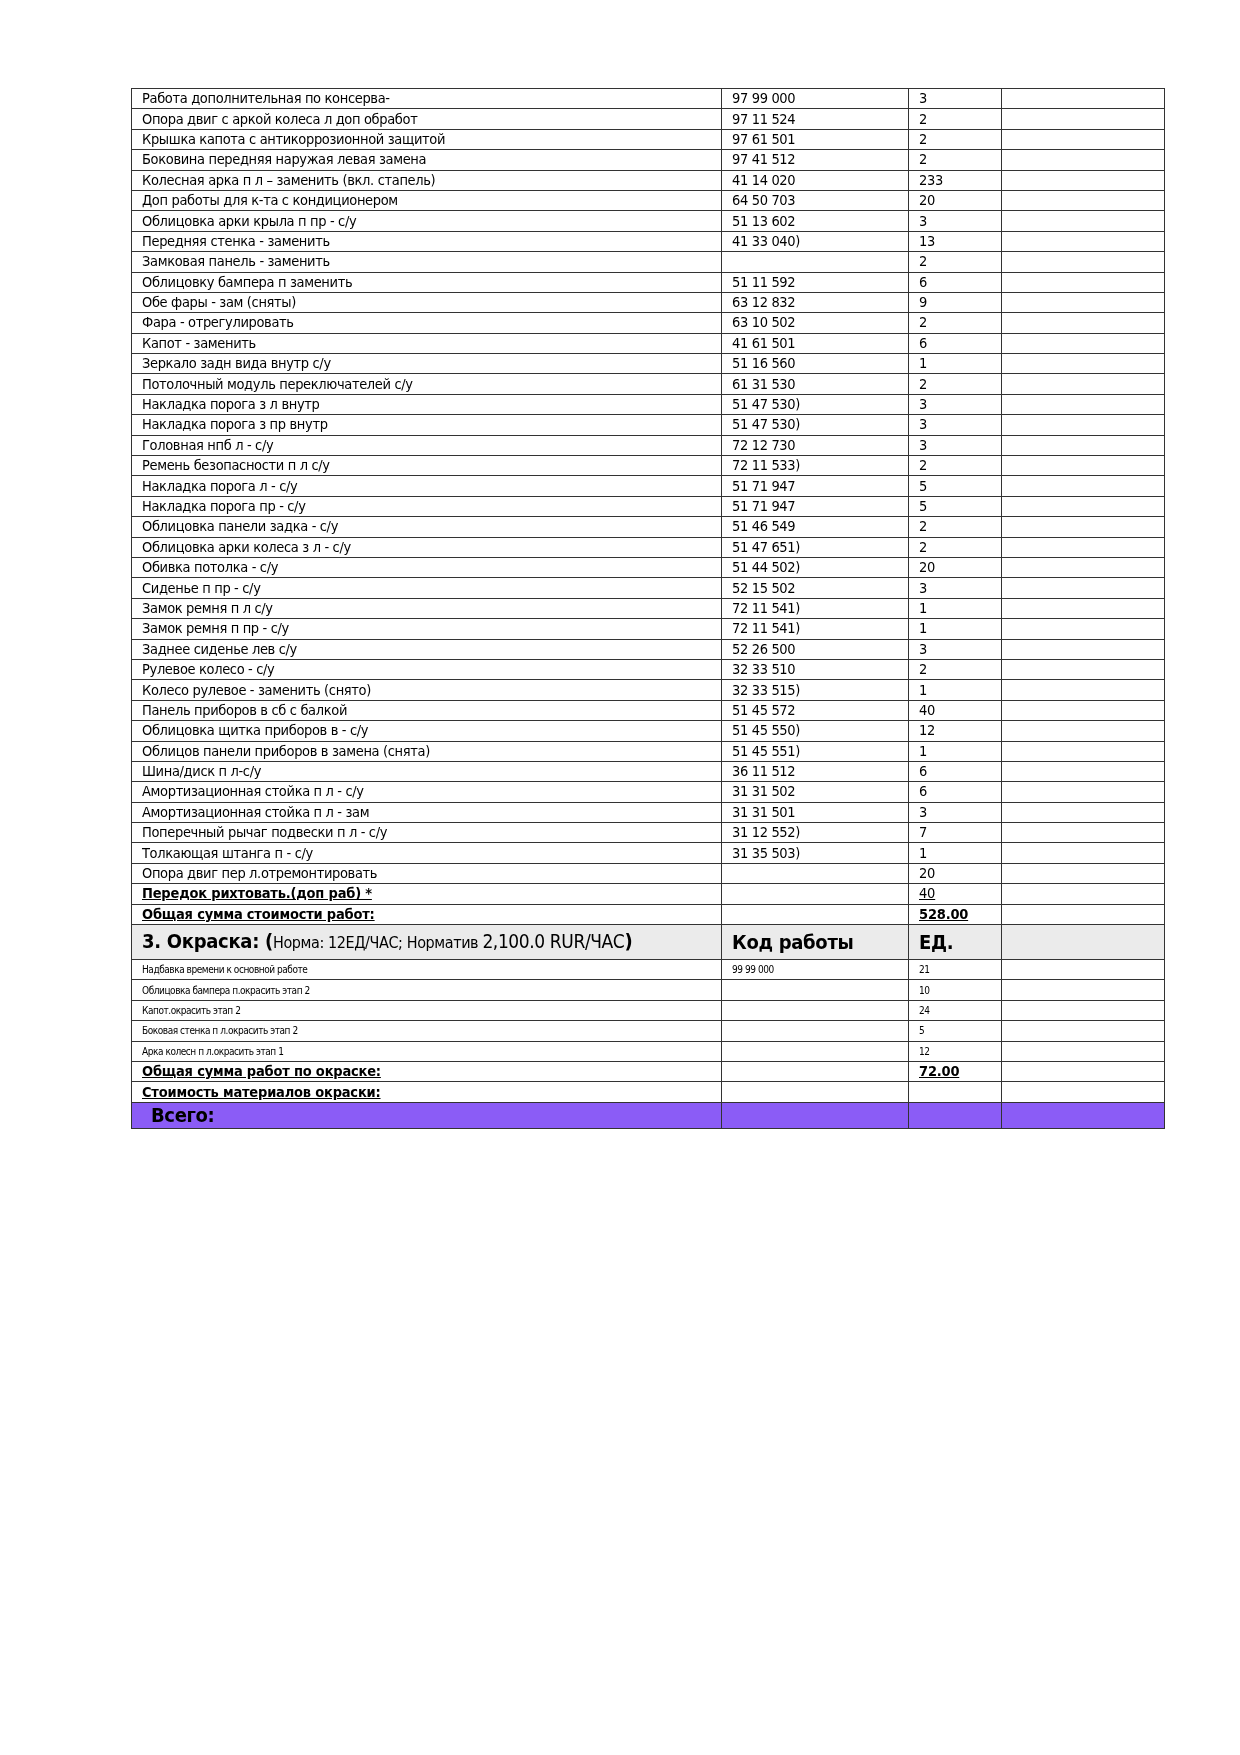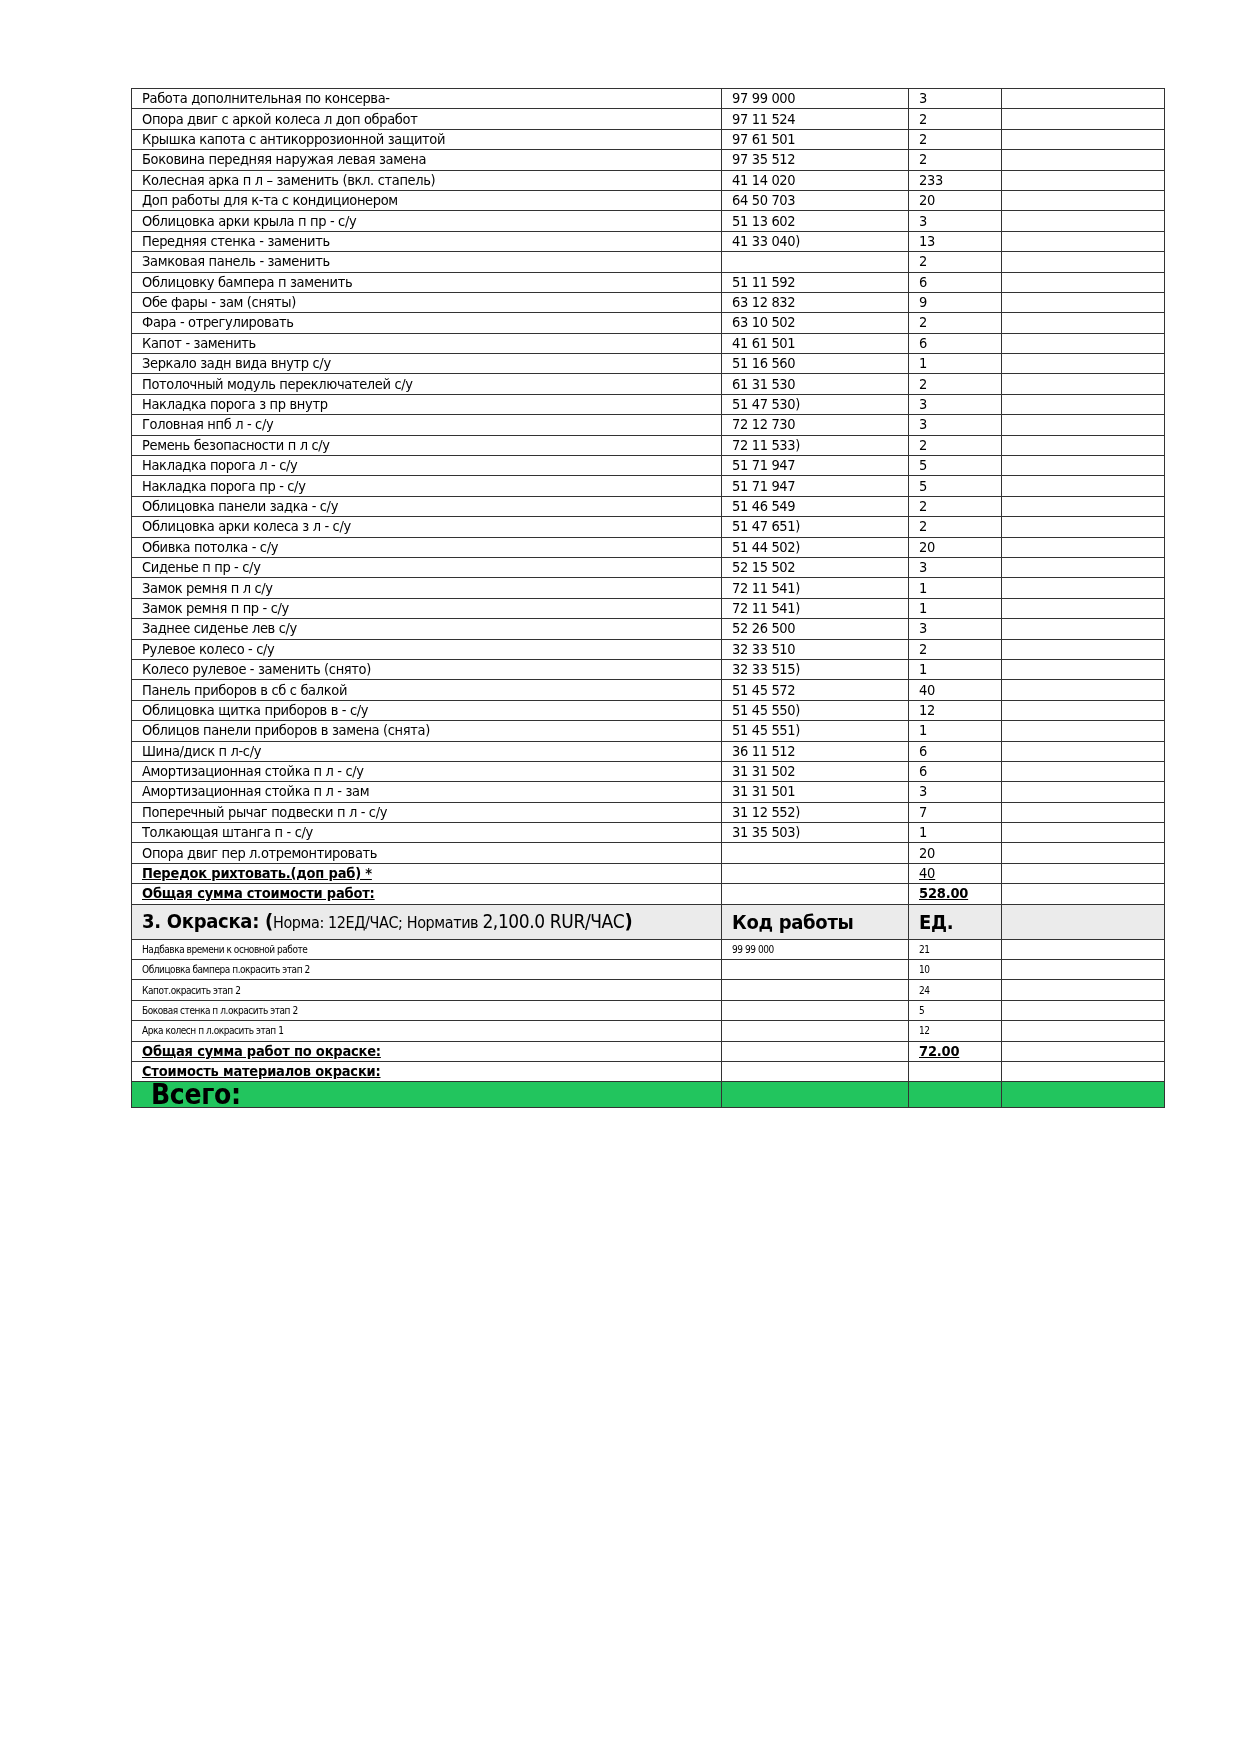--- a/index.html
+++ b/index.html
@@ -23,21 +23,21 @@
     letter-spacing: -0.35px;
   }
   table.works tr.bold td { font-weight: bold; letter-spacing: -0.2px; text-decoration: underline; }
   table.works tr.section td {
     background: #ebebeb; height: 25px; font-weight: bold; font-size: 20px; line-height: 32px;
     letter-spacing: -0.3px;
   }
   table.works tr.section td .norm { font-weight: normal; font-size: 16px; letter-spacing: -0.4px; }
   table.works tr.section td .rate { font-weight: normal; font-size: 19px; letter-spacing: -0.4px; }
   table.works tr.grand td {
-    background: #22c55e; height: 25px; font-weight: bold; font-size: 28px; line-height: 24px; padding-left: 19px;
+    background: #8b5cf6; height: 25px; font-weight: bold; font-size: 20px; line-height: 24px; padding-left: 19px;
   }
   table.works tr.paint td { font-size: 10px; letter-spacing: -0.45px; }
 </style>
 </head>
 <body>
 
 <div class="page">
   <table class="works">
     <colgroup>
         <col class="c1">
@@ -60,21 +60,21 @@
           <td></td>
         </tr>
         <tr>
           <td>Крышка капота с антикоррозионной защитой</td>
           <td>97 61 501</td>
           <td>2</td>
           <td></td>
         </tr>
         <tr>
           <td>Боковина передняя наружая левая замена</td>
-          <td>97 35 512</td>
+          <td>97 41 512</td>
           <td>2</td>
           <td></td>
         </tr>
         <tr>
           <td>Колесная арка п л – заменить (вкл. стапель)</td>
           <td>41 14 020</td>
           <td>233</td>
           <td></td>
         </tr>
         <tr>
@@ -128,20 +128,26 @@
         <tr>
           <td>Зеркало задн вида внутр с/у</td>
           <td>51 16 560</td>
           <td>1</td>
           <td></td>
         </tr>
         <tr>
           <td>Потолочный модуль переключателей с/у</td>
           <td>61 31 530</td>
           <td>2</td>
+          <td></td>
+        </tr>
+        <tr>
+          <td>Накладка порога з л внутр</td>
+          <td>51 47 530)</td>
+          <td>3</td>
           <td></td>
         </tr>
         <tr>
           <td>Накладка порога з пр внутр</td>
           <td>51 47 530)</td>
           <td>3</td>
           <td></td>
         </tr>
         <tr>
           <td>Головная нпб л - с/у</td>

